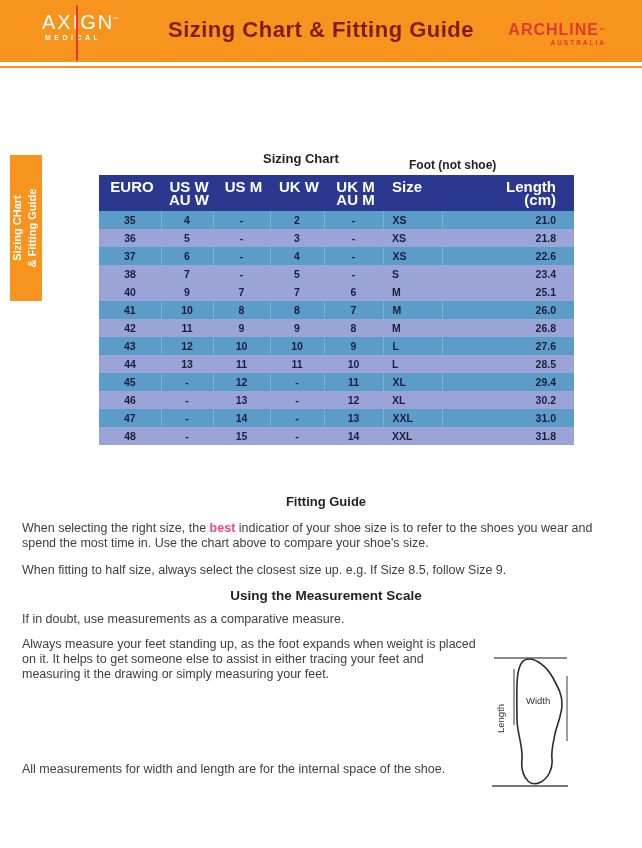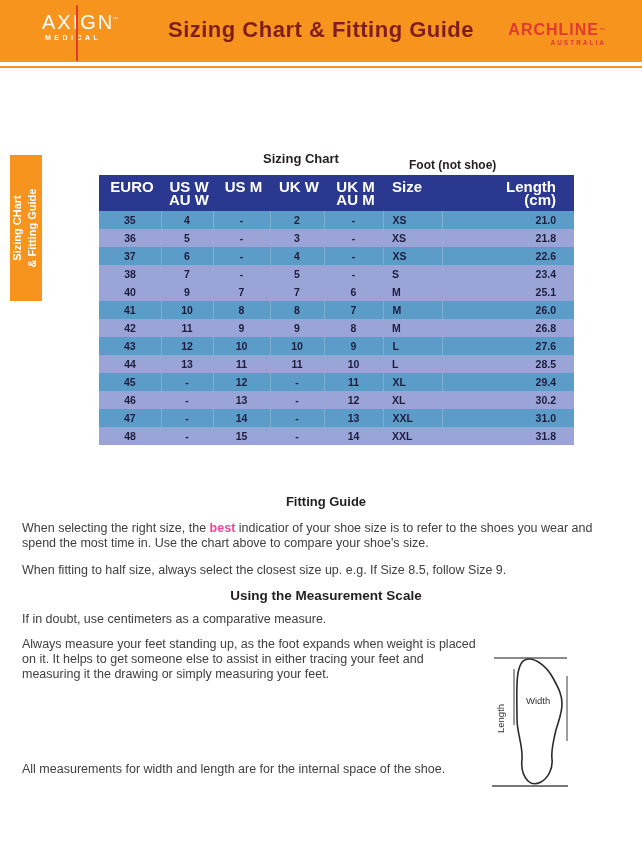--- a/index.html
+++ b/index.html
@@ -235,21 +235,21 @@
       </tbody>
   </table>
 
   <div class="center-heading" style="top:494px;">Fitting Guide</div>
   <div class="para" style="top:521px;width:600px;">
     <span>When selecting the right size, the </span><span class="bold">best</span><span> indicatior of your shoe size is to refer to the shoes you wear and spend the most time in. Use the chart above to compare your shoe's size.</span>
   </div>
   <div class="para" style="top:563px;width:610px;">When fitting to half size, always select the closest size up. e.g. If Size 8.5, follow Size 9.</div>
 
   <div class="center-heading" style="top:588px;font-size:13.5px;">Using the Measurement Scale</div>
-  <div class="para" style="top:612px;width:600px;">If in doubt, use centimeters as a comparative measure.</div>
+  <div class="para" style="top:612px;width:600px;">If in doubt, use measurements as a comparative measure.</div>
   <div class="para" style="top:637px;width:460px;">Always measure your feet standing up, as the foot expands when weight is placed on it. It helps to get someone else to assist in either tracing your feet and measuring it the drawing or simply measuring your feet.</div>
   <div class="para" style="top:762px;width:600px;">All measurements for width and length are for the internal space of the shoe.</div>
 
   <svg class="foot-diagram" width="96" height="152" viewBox="0 0 96 152">
     <line x1="7" y1="11" x2="80" y2="11" stroke="#8a8a8a" stroke-width="2.2"></line>
     <line x1="5" y1="139" x2="81" y2="139" stroke="#4a4a4a" stroke-width="1.4"></line>
     <path d="M42,12 C50,12 60,20 66,31 C72,42 75,48 75,57
              C75,68 70,77 68,87 C66,97 64,104 65,112
              C66,122 61,131 54,135 C48,138 44,137 41,134
              C36,129 34,121 35,112 C36,99 30,86 30,72

